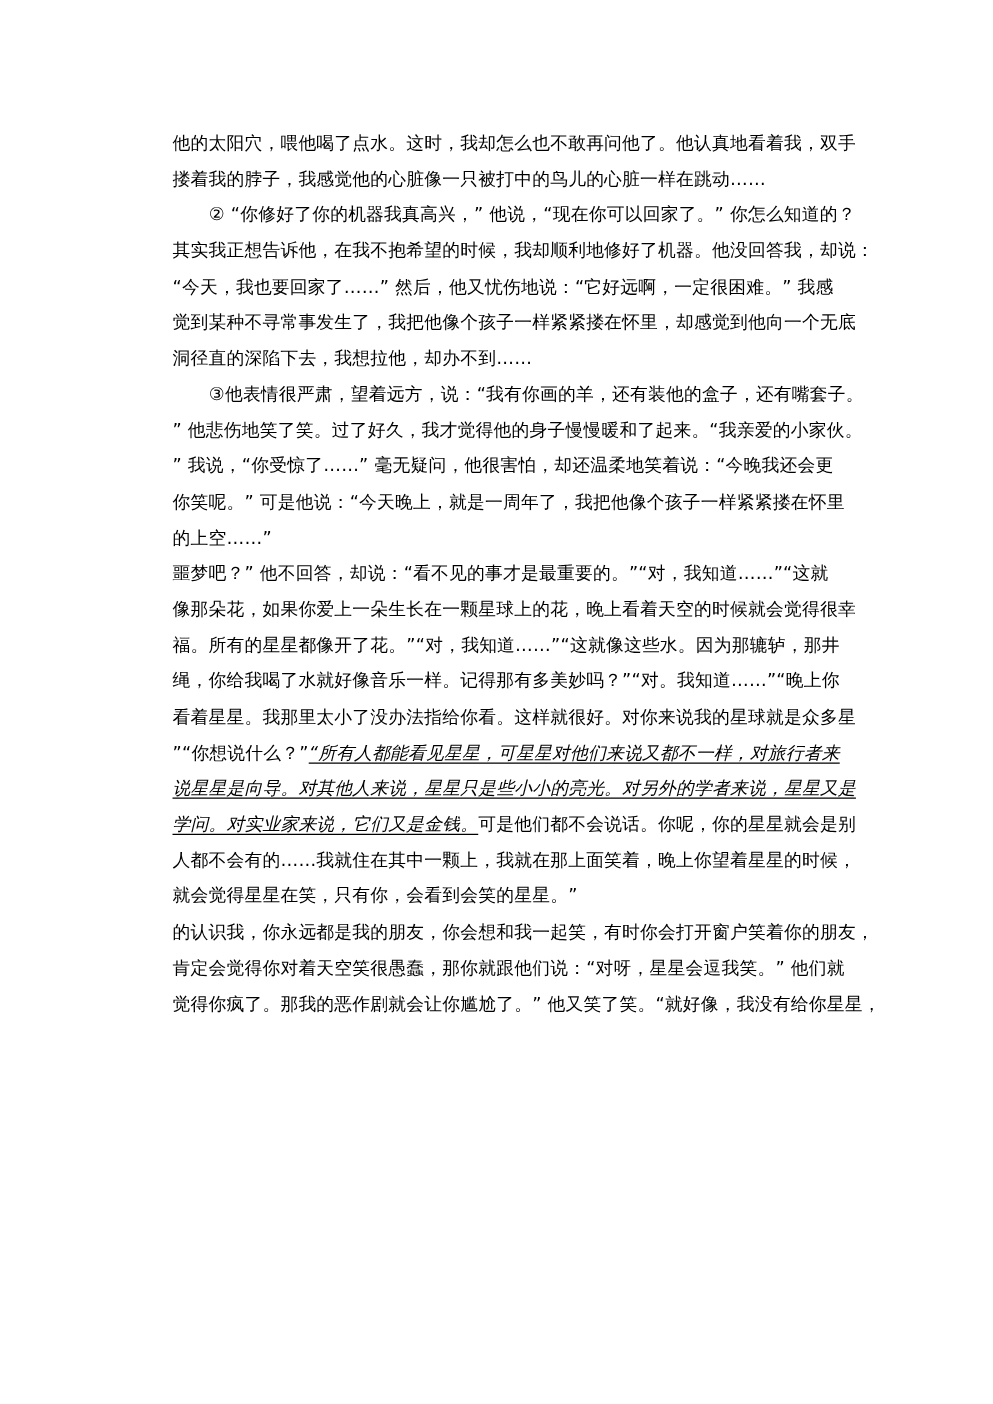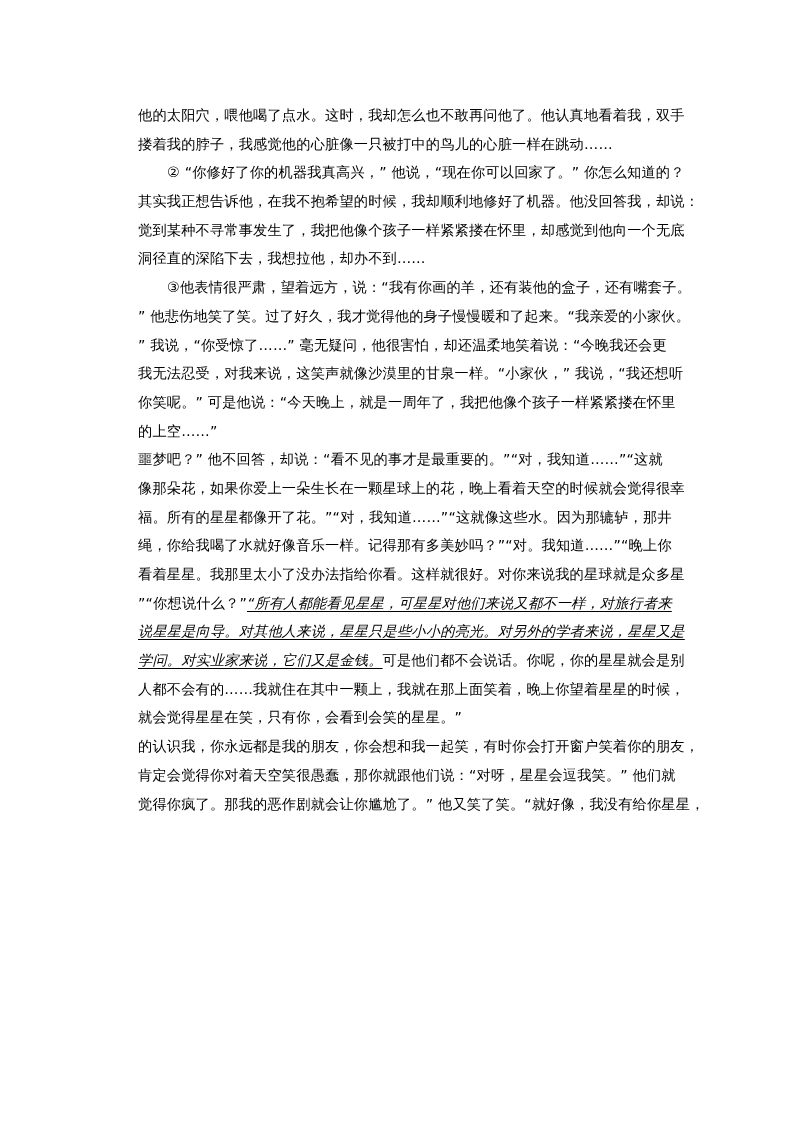--- a/index.html
+++ b/index.html
@@ -49,27 +49,27 @@
 <body>
 
 <div class="page">
   <div class="content">
 
     <div class="line">他的太阳穴，喂他喝了点水。这时，我却怎么也不敢再问他了。他认真地看着我，双手</div>
     <div class="line">搂着我的脖子，我感觉他的心脏像一只被打中的鸟儿的心脏一样在跳动……</div>
 
     <div class="line indent">② “你修好了你的机器我真高兴，” 他说，“现在你可以回家了。” 你怎么知道的？</div>
     <div class="line">其实我正想告诉他，在我不抱希望的时候，我却顺利地修好了机器。他没回答我，却说：</div>
+    <div class="line">“今天，我也要回家了……” 然后，他又忧伤地说：“它好远啊，一定很困难。” 我感</div>
     <div class="line">觉到某种不寻常事发生了，我把他像个孩子一样紧紧搂在怀里，却感觉到他向一个无底</div>
     <div class="line">洞径直的深陷下去，我想拉他，却办不到……</div>
 
     <div class="line indent">③他表情很严肃，望着远方，说：“我有你画的羊，还有装他的盒子，还有嘴套子。</div>
     <div class="line">” 他悲伤地笑了笑。过了好久，我才觉得他的身子慢慢暖和了起来。“我亲爱的小家伙。</div>
     <div class="line">” 我说，“你受惊了……” 毫无疑问，他很害怕，却还温柔地笑着说：“今晚我还会更</div>
-    <div class="line">我无法忍受，对我来说，这笑声就像沙漠里的甘泉一样。“小家伙，” 我说，“我还想听</div>
     <div class="line">你笑呢。” 可是他说：“今天晚上，就是一周年了，我把他像个孩子一样紧紧搂在怀里</div>
     <div class="line">的上空……”</div>
 
     <div class="line">噩梦吧？” 他不回答，却说：“看不见的事才是最重要的。”“对，我知道……”“这就</div>
     <div class="line">像那朵花，如果你爱上一朵生长在一颗星球上的花，晚上看着天空的时候就会觉得很幸</div>
     <div class="line">福。所有的星星都像开了花。”“对，我知道……”“这就像这些水。因为那辘轳，那井</div>
     <div class="line">绳，你给我喝了水就好像音乐一样。记得那有多美妙吗？”“对。我知道……”“晚上你</div>
     <div class="line">看着星星。我那里太小了没办法指给你看。这样就很好。对你来说我的星球就是众多星</div>
 
     <div class="line"><span>”“你想说什么？”</span><span class="u">“所有人都能看见星星，可星星对他们来说又都不一样，对旅行者来</span></div>

